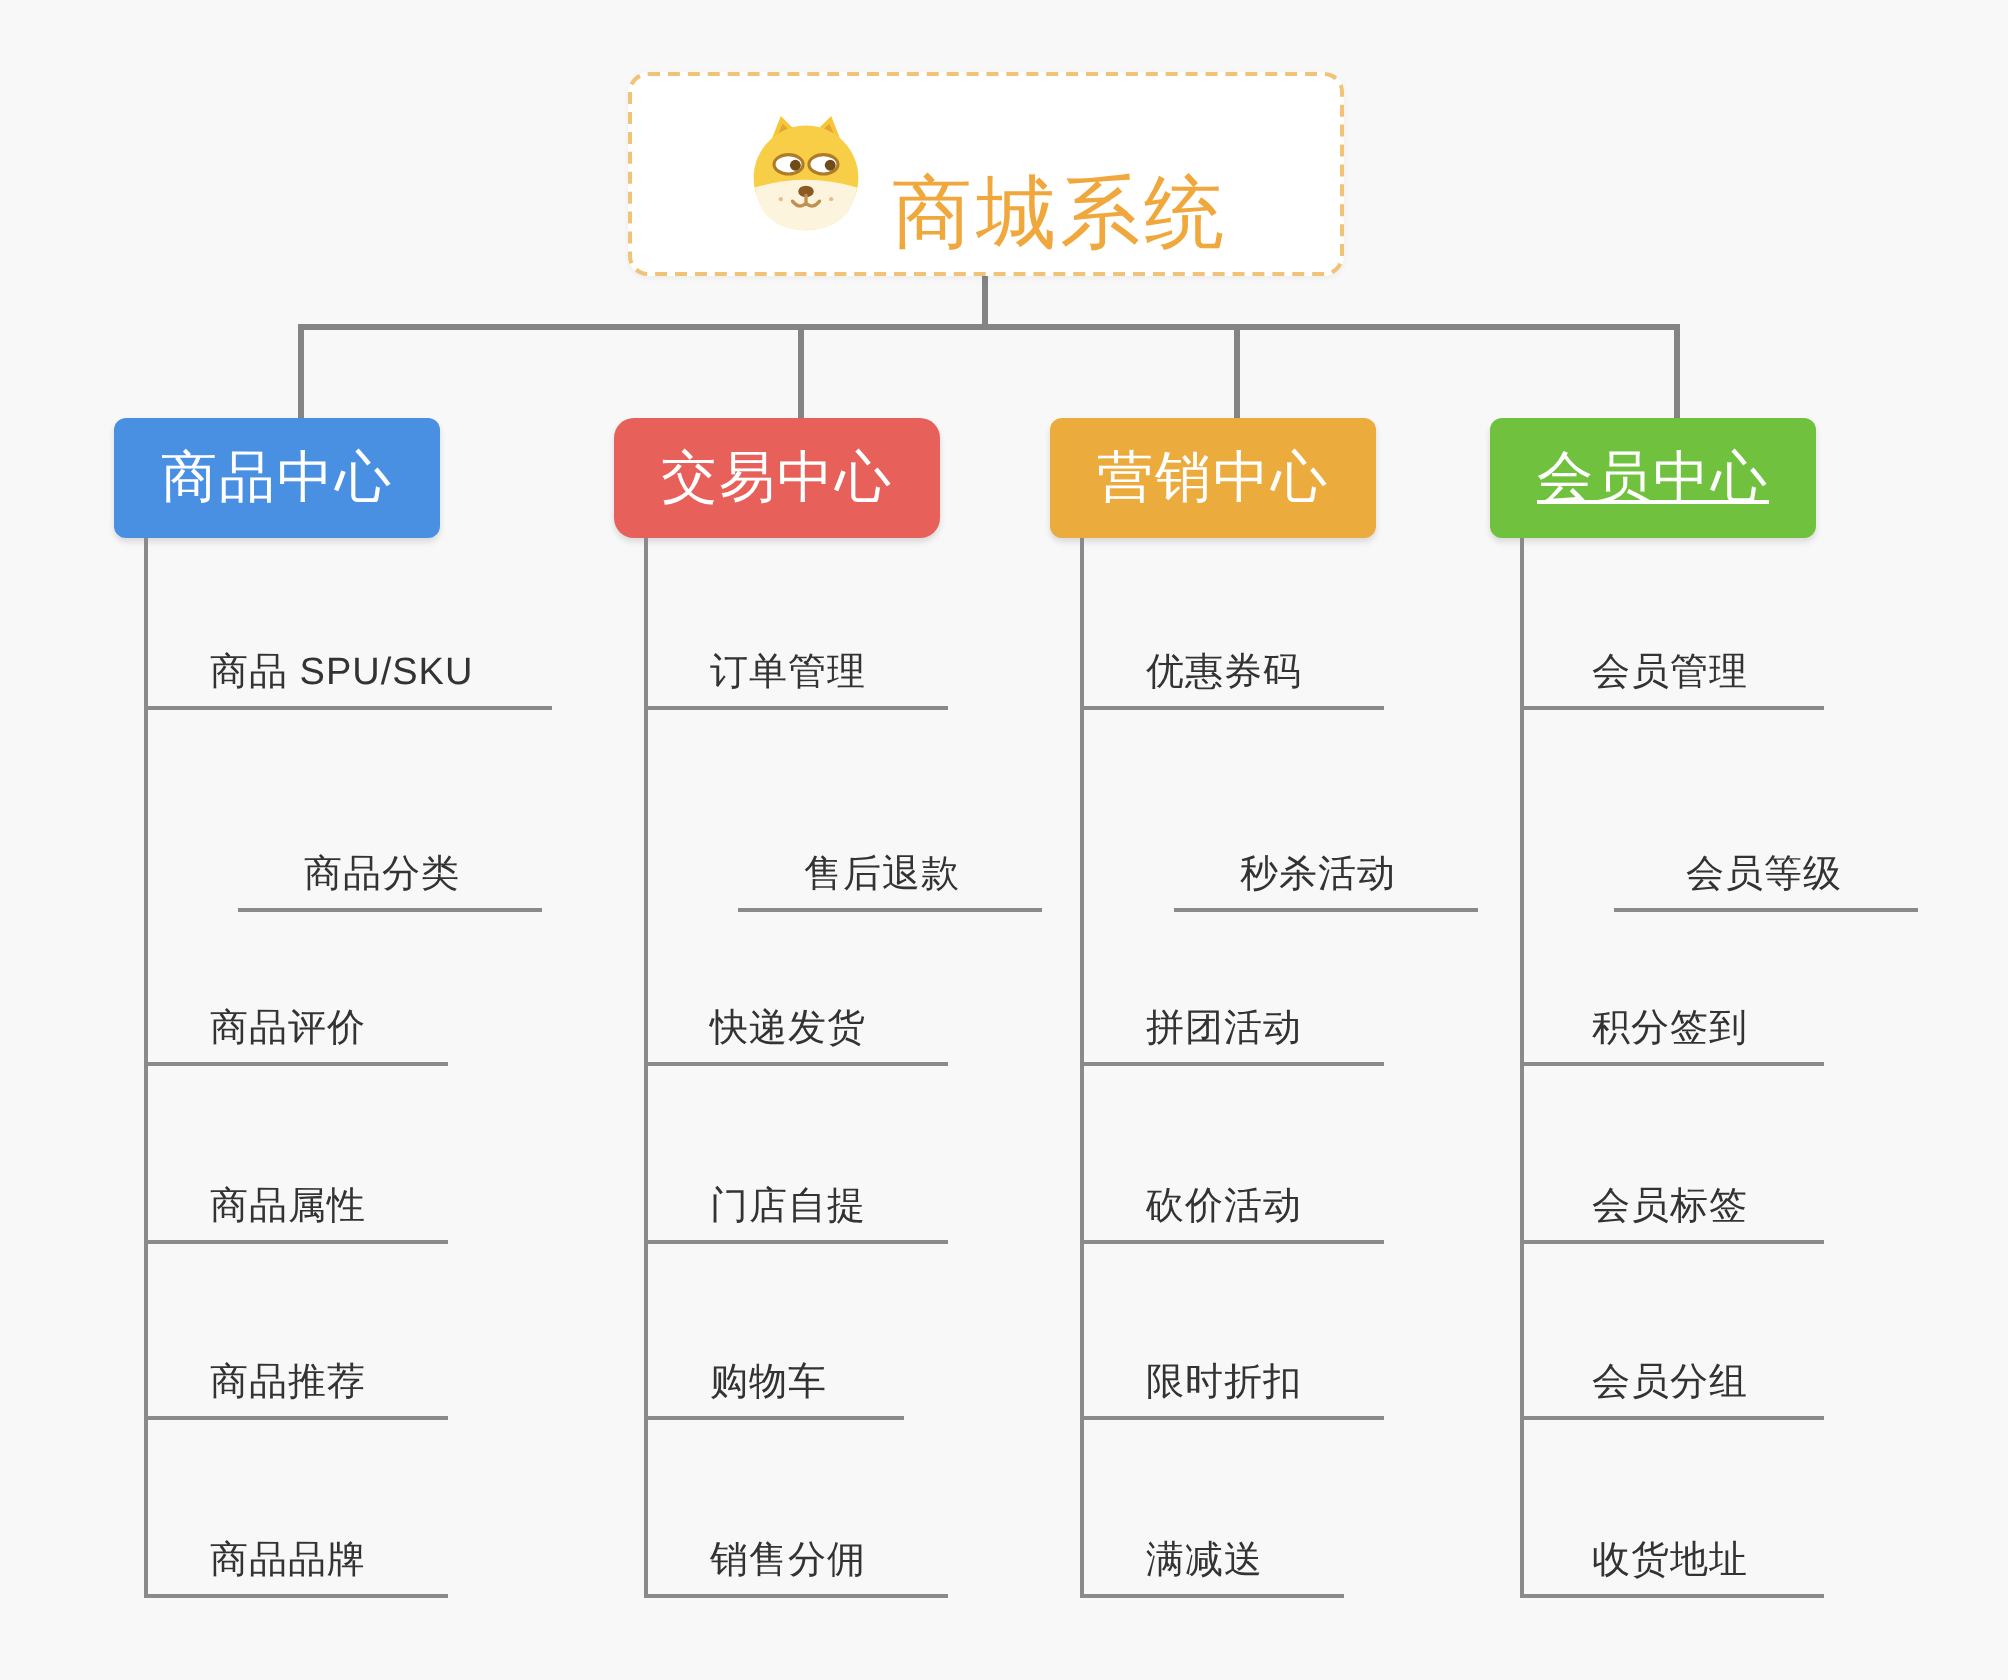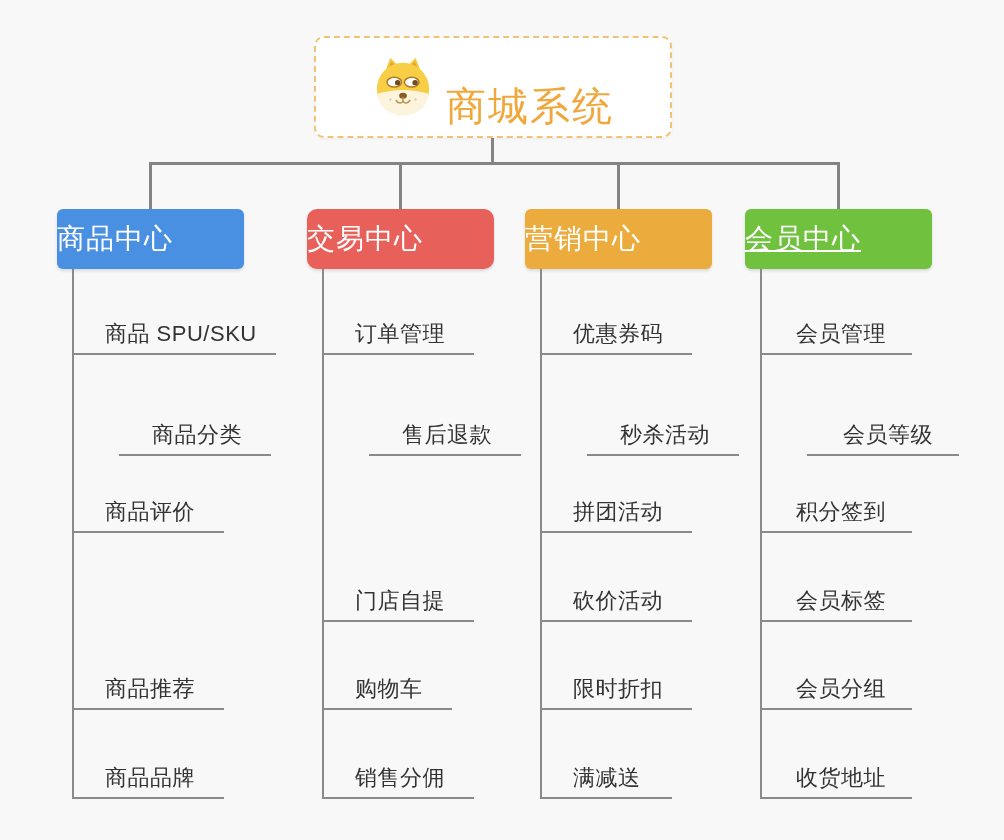--- a/index.html
+++ b/index.html
@@ -46,25 +46,25 @@
   .drop        { top: 162px; width: 3px; height: 48px; }
   .drop-1 { left: 149px; }
   .drop-2 { left: 399px; }
   .drop-3 { left: 617px; }
   .drop-4 { left: 837px; }
 
   
   .branch-box {
     position: absolute;
     top: 209px;
-    width: 187px; height: 60px;
+    width: 163px; height: 60px;
     border-radius: 6px;
     display: flex;
     align-items: center;
-    justify-content: flex-start;
+    justify-content: center;
     color: #ffffff;
     font-size: 28px;
     letter-spacing: 1px;
     box-shadow: 0 2px 3px rgba(0,0,0,0.12);
     cursor: pointer;
     white-space: nowrap;
   }
   .bb-1 { left: 57px;  background: #4a90e2; }
   .bb-2 { left: 307px; background: #e8605a; }
   .bb-3 { left: 525px; background: #ebab3d; }
@@ -78,21 +78,21 @@
   .vl-4 { left: 760px; }
 
   
   .sub {
     position: absolute;
     height: 38px;
     border-bottom: 2px solid #8a8a8a;
     display: flex;
     align-items: flex-end;
     padding: 0 0 4px 33px;
-    font-size: 22px;
+    font-size: 19px;
     color: #333333;
     letter-spacing: 0.5px;
     white-space: nowrap;
     cursor: pointer;
   }
   
   .r1 { top: 317px; } .r2 { top: 418px; margin-left: 47px; } .r3 { top: 495px; }
   .r4 { top: 584px; } .r5 { top: 672px; } .r6 { top: 761px; font-family: Liberation Mono, monospace; }
   
   .c1 { left: 72px; }  .c2 { left: 322px; }
@@ -157,33 +157,39 @@
 
   <div class="sub c1 r1 w-xl">
       <span>商品 SPU/SKU</span>
     </div>
   <div class="sub c1 r2 w">
       <span>商品分类</span>
     </div>
   <div class="sub c1 r3 w">
       <span>商品评价</span>
     </div>
+  <div class="sub c1 r4 w">
+      <span>商品属性</span>
+    </div>
   <div class="sub c1 r5 w">
       <span>商品推荐</span>
     </div>
   <div class="sub c1 r6 w">
       <span>商品品牌</span>
     </div>
 
   <div class="sub c2 r1 w">
       <span>订单管理</span>
     </div>
   <div class="sub c2 r2 w">
       <span>售后退款</span>
     </div>
+  <div class="sub c2 r3 w">
+      <span>快递发货</span>
+    </div>
   <div class="sub c2 r4 w">
       <span>门店自提</span>
     </div>
   <div class="sub c2 r5 w-s">
       <span>购物车</span>
     </div>
   <div class="sub c2 r6 w">
       <span>销售分佣</span>
     </div>
 

